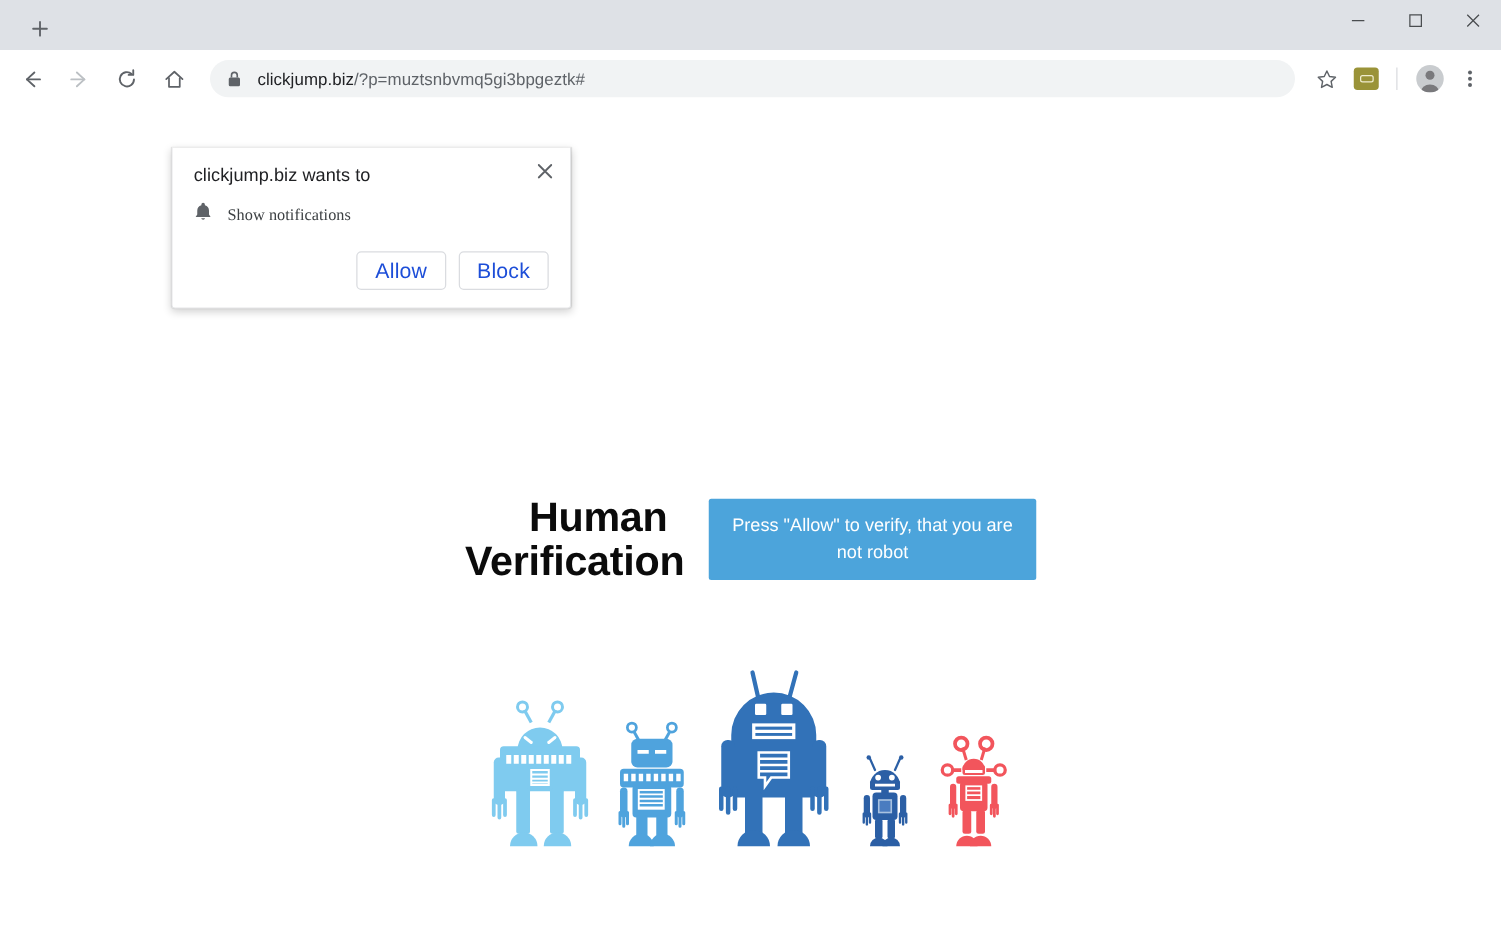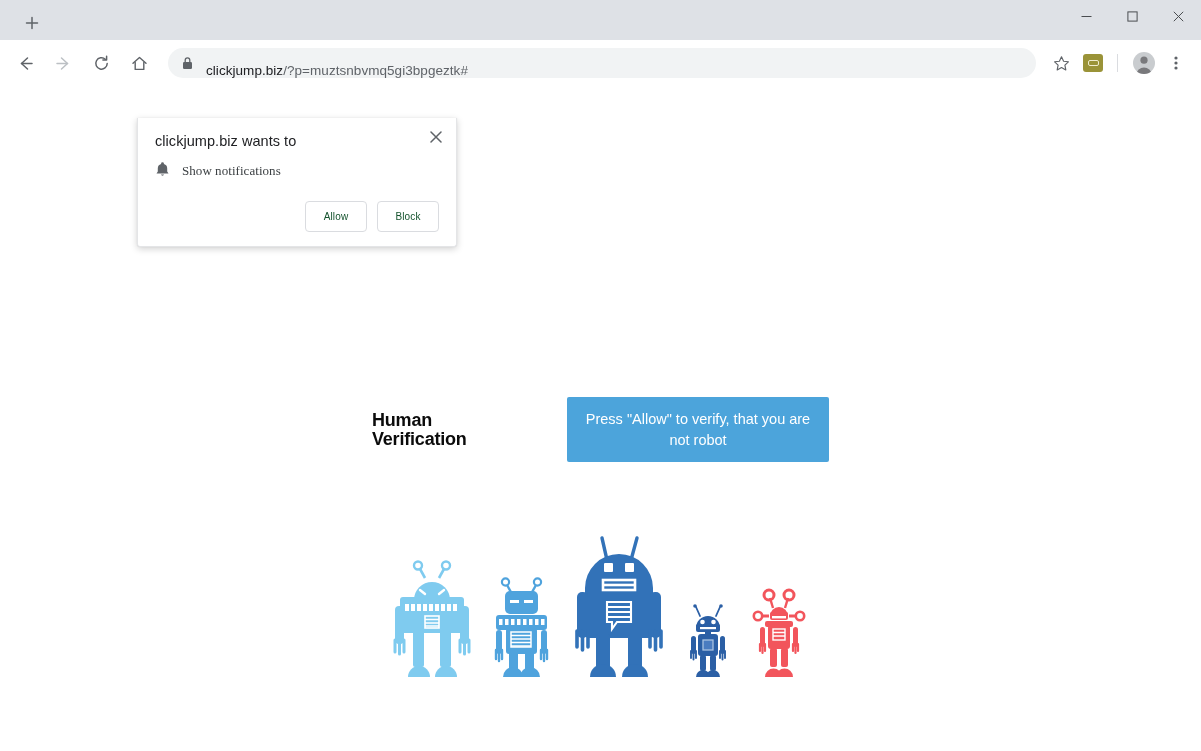--- a/index.html
+++ b/index.html
@@ -106,21 +106,21 @@
     flex: 0 0 34px;
   }
   .navbtn.disabled { color: #bcc0c4; }
 
   .omnibox {
     flex: 1;
     height: 30px;
     background: #f1f3f4;
     border-radius: 16px;
     display: flex;
-    align-items: flex-end;
+    align-items: center;
     margin: 0 8px 0 10px;
     padding-right: 12px;
     position: relative;
   }
 
   .lock-wrap {
     width: 30px; height: 30px;
     display: flex; align-items: center; justify-content: center;
     flex: 0 0 30px;
     margin-left: 4px;
@@ -187,25 +187,25 @@
     top: 319px;
     left: 0;
     width: 1201px;
     display: flex;
     align-items: center;
     justify-content: center;
     gap: 33px;
   }
 
   .headline {
-    font-size: 18px;
+    font-size: 33px;
     font-weight: bold;
     color: #0b0b0b;
     line-height: 1.05;
-    text-align: left;
+    text-align: right;
     letter-spacing: -0.2px;
     width: 162px;
   }
 
   .verify-btn {
     width: 262px;
     background: #4ca4db;
     color: #ffffff;
     font-size: 14.5px;
     line-height: 1.42;
@@ -282,22 +282,22 @@
     gap: 10px;
   }
 
   .perm-btn {
     min-width: 62px;
     height: 31px;
     padding: 0 14px;
     background: #ffffff;
     border: 1px solid #dadce0;
     border-radius: 4px;
-    color: #14532d;
-    font-size: 10px;
+    color: #1d4ed8;
+    font-size: 17px;
     font-family: "Liberation Sans", "DejaVu Sans", sans-serif;
     display: flex; align-items: center; justify-content: center;
     letter-spacing: 0.15px;
   }
 </style>
 </head>
 <body>
 
 <div class="browser">
 

